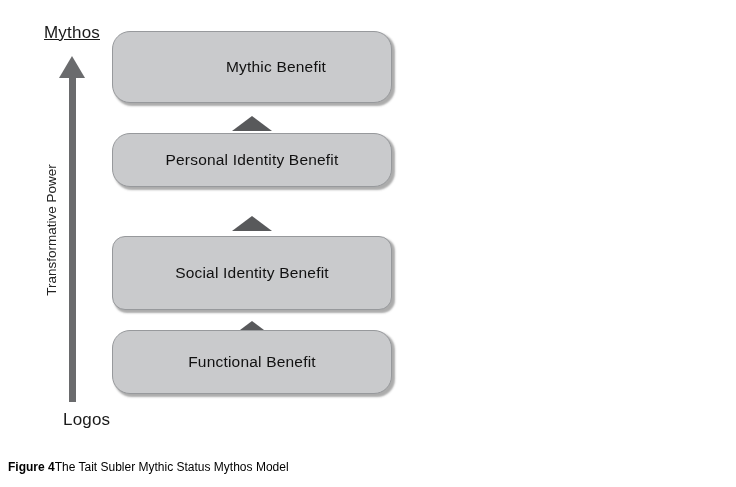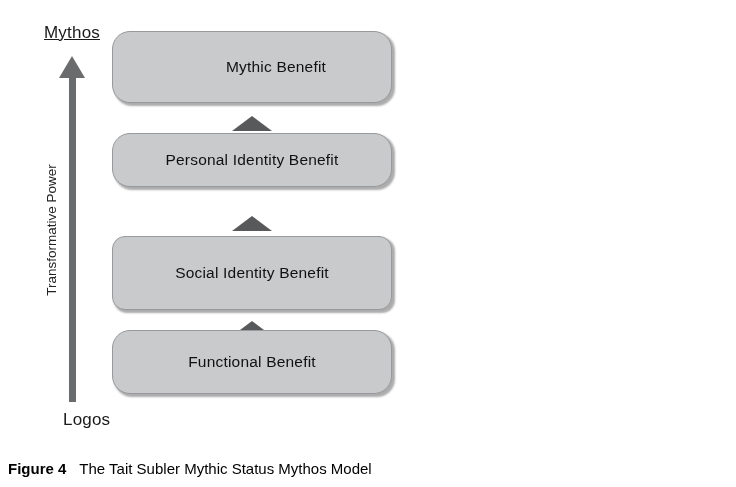--- a/index.html
+++ b/index.html
@@ -94,22 +94,21 @@
   #triangle-2 { top: 216px; }
   #triangle-3 { top: 321px; }
 
   
   #figure-caption {
     position: absolute;
     left: 8px;
     top: 460px;
     display: flex;
     align-items: baseline;
-    gap: 13px;
-    font-size: 15px;
+    font-size: 12px;
     color: #000000;
     white-space: nowrap;
   }
   #figure-caption .caption-label { font-weight: bold; }
 </style>
 </head>
 <body>
 
 <div id="canvas">
 

